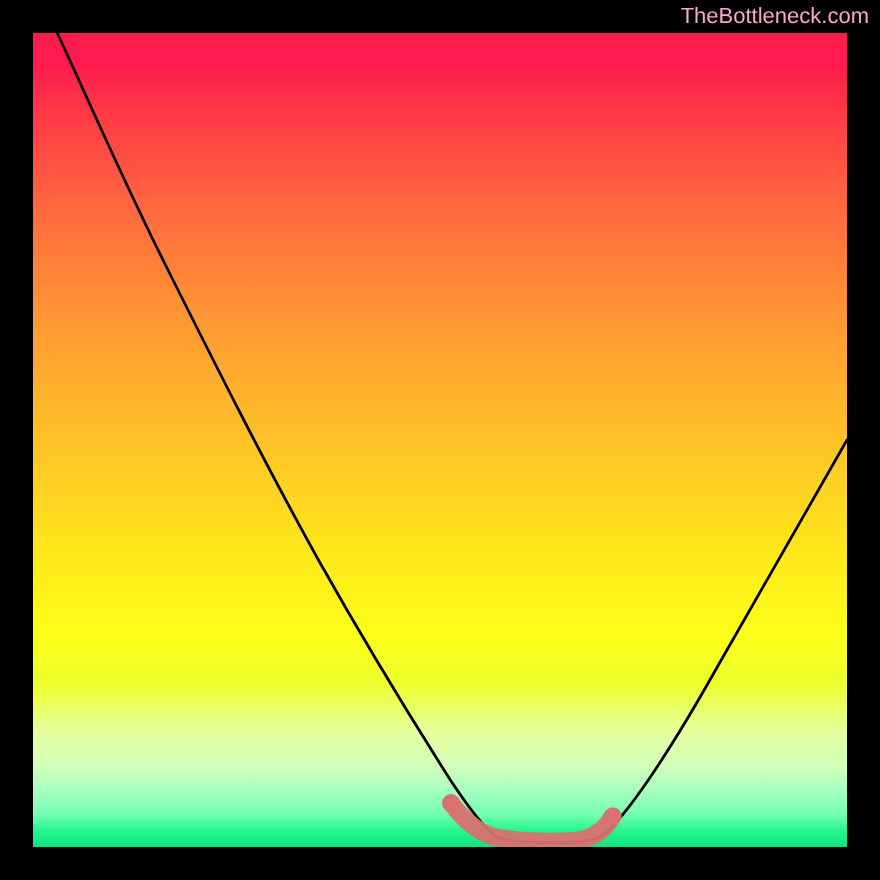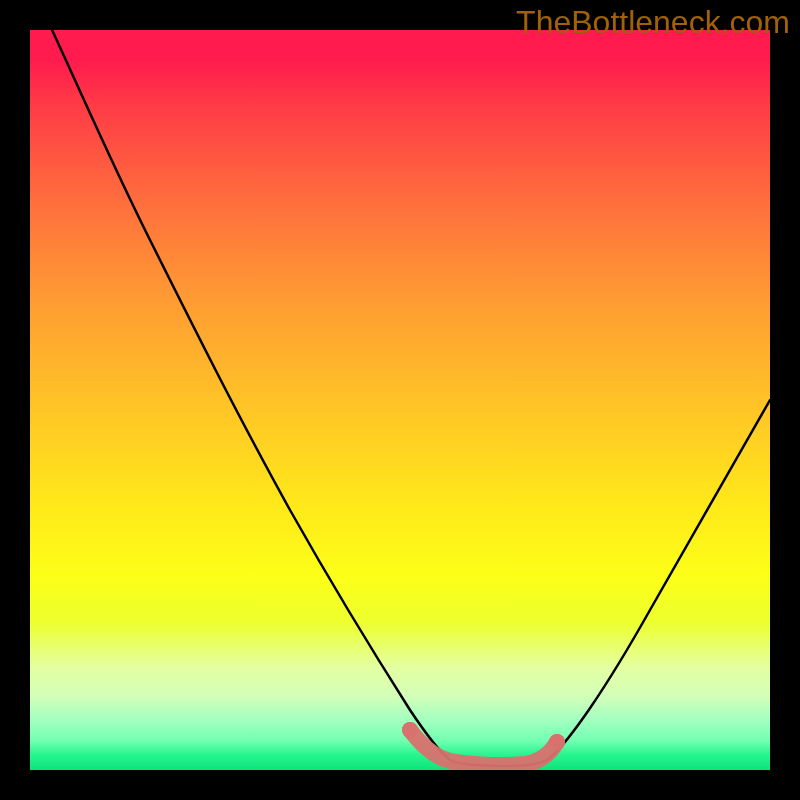--- a/index.html
+++ b/index.html
@@ -7,23 +7,23 @@
   .container {
     position: relative;
     width: 800px;
     height: 800px;
     background: #000;
   }
   .watermark {
     position: absolute;
     top: 4px;
     right: 10px;
-    color: #a16207;
+    color: #f9a8d4;
     font-family: Arial, Helvetica, sans-serif;
-    font-size: 32px;
+    font-size: 20px;
     font-weight: 500;
     letter-spacing: 0px;
     z-index: 3;
   }
   .plot-area {
     position: absolute;
     left: 30px;
     top: 30px;
     width: 740px;
     height: 740px;

